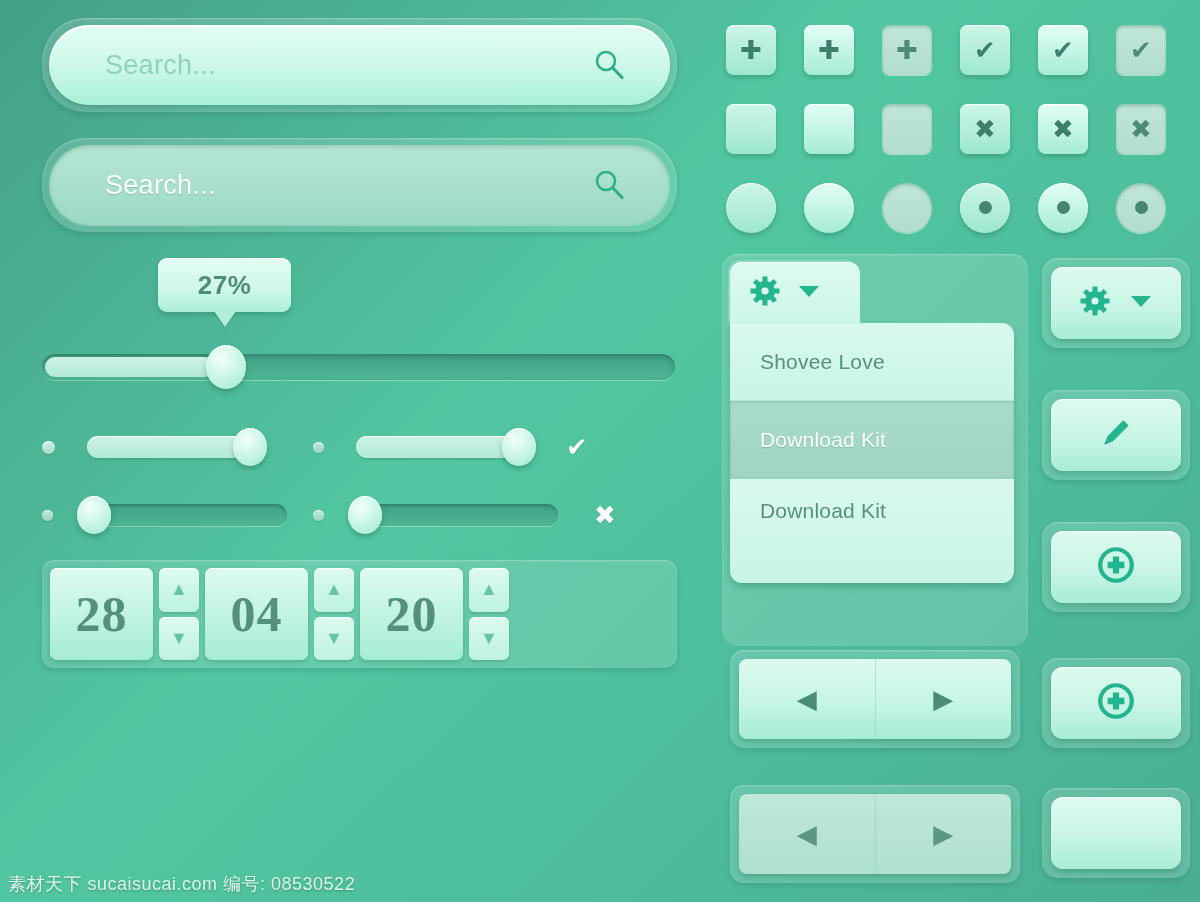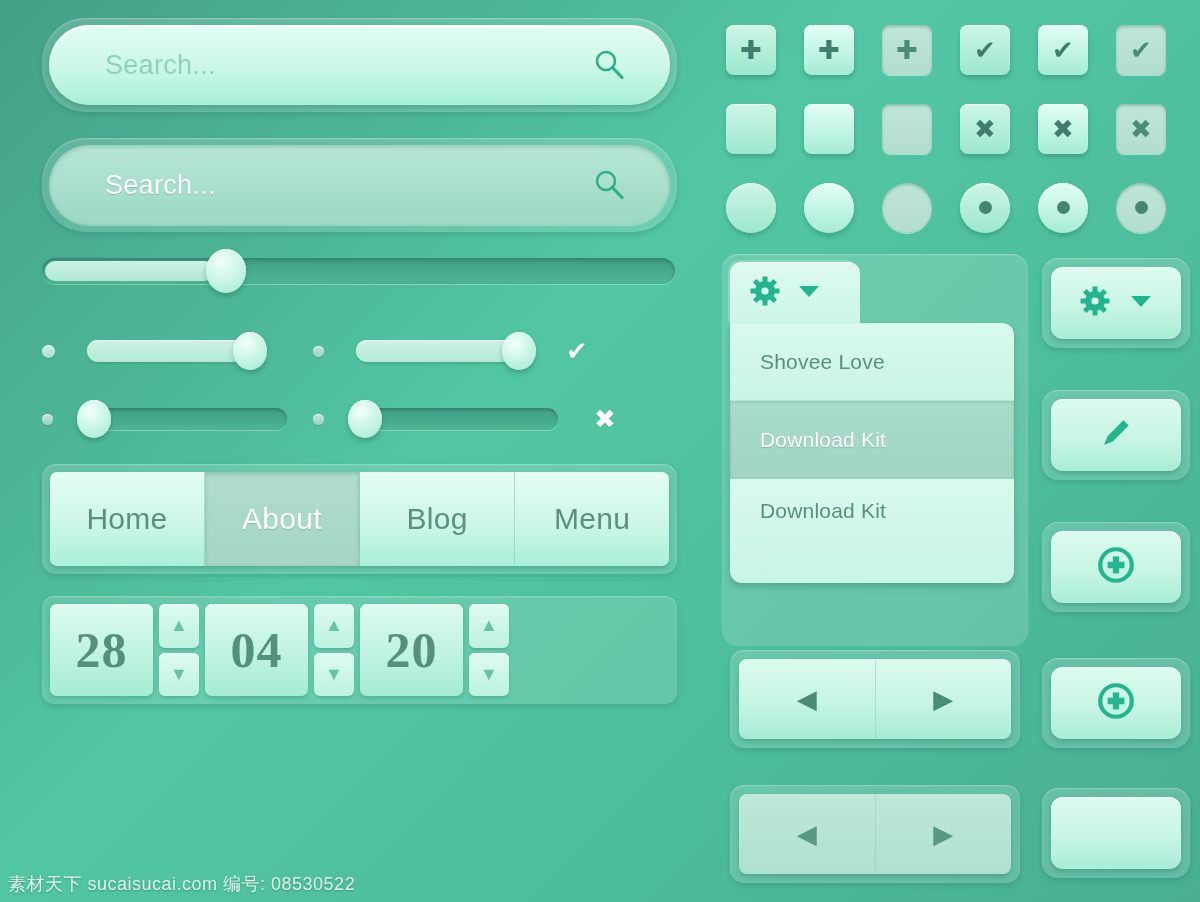--- a/index.html
+++ b/index.html
@@ -179,20 +179,23 @@
       <span class="ph">Search...</span>
       <span class="mag">
         <svg viewBox="0 0 34 34" width="34" height="34">
           <circle cx="14" cy="13" r="9" fill="none" stroke="#2fae8b" stroke-width="2.6"></circle>
           <line x1="20.5" y1="19.5" x2="30" y2="29.5" stroke="#2fae8b" stroke-width="3.2" stroke-linecap="round"></line>
         </svg>
       </span>
     </div>
   </div>
 
+  <div class="bubblewrap">
+    <div class="bubble">27%</div>
+  </div>
 
   <div class="mainslider">
     <div class="fill"></div>
     <div class="knob"></div>
   </div>
 
   <div class="togrow">
     <span class="dot"></span>
     <div class="toggle on" style="width:170px; margin-left:32px;">
       <div class="knob"></div>
@@ -209,36 +212,20 @@
     <div class="toggle off" style="width:200px; margin-left:34px;">
       <div class="knob"></div>
     </div>
     <span class="dot sm" style="margin-left:26px;"></span>
     <div class="toggle off" style="width:200px; margin-left:34px;">
       <div class="knob"></div>
     </div>
     <span class="tickicon" style="margin-left:36px;">✖</span>
   </div>
 
-  <div class="navtray">
-    <div class="nav">
-      <div class="navitem">
-        <span>Home</span>
-      </div>
-      <div class="navitem active">
-        <span>About</span>
-      </div>
-      <div class="navitem">
-        <span>Blog</span>
-      </div>
-      <div class="navitem">
-        <span>Menu</span>
-      </div>
-    </div>
-  </div>
 
   <div class="steptray">
     <div class="steprow">
       <div class="numbox">28</div>
       <div class="spin">
         <div class="spinbtn">▲</div>
         <div class="spinbtn">▼</div>
       </div>
       <div class="numbox">04</div>
       <div class="spin">

